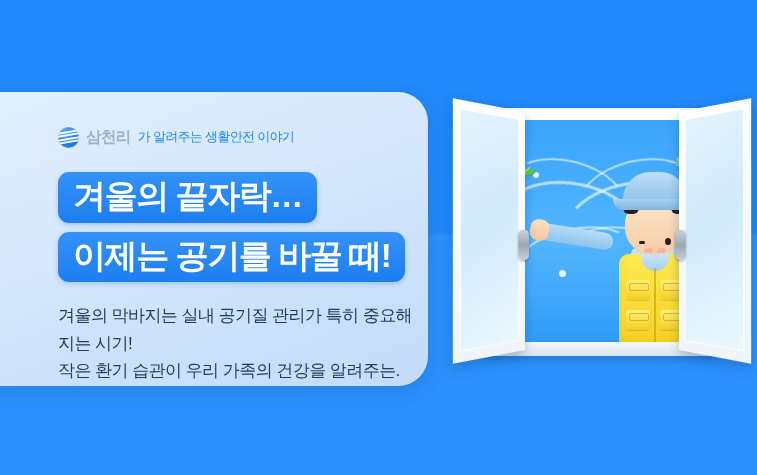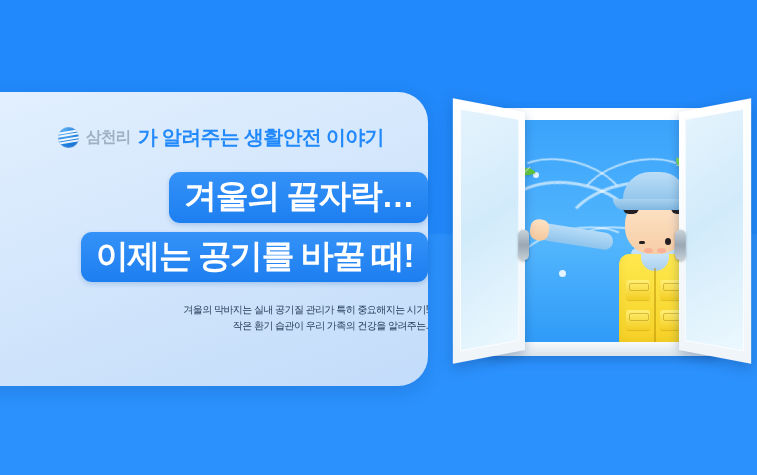--- a/index.html
+++ b/index.html
@@ -21,21 +21,20 @@
     left:-40px; top:92px;
     width:468px; height:294px;
     background:linear-gradient(160deg,#e3f0ff 0%,#cfe4fb 60%,#c3dcfa 100%);
     border-radius:0 30px 30px 0;
     box-shadow:0 6px 18px rgba(10,60,130,.18);
   }
   #card-inner {
     position:absolute; left:40px; top:0;
     width:428px; height:294px;
     padding:34px 0 0 58px;
-    text-align:right;
   }
 
   
   .brand-row { display:flex; align-items:center; gap:7px; height:22px; }
   .logo-mark {
     width:21px; height:21px; flex:none;
     border-radius:50%;
     background:radial-gradient(circle at 32% 28%,#5fb3f5 0%,#1f7fe0 55%,#0f5fbd 100%);
     position:relative; overflow:hidden;
     box-shadow:inset 0 0 2px rgba(255,255,255,.6);
@@ -46,21 +45,21 @@
   }
   .logo-mark i:nth-child(1){ top:4px;  transform:rotate(-9deg); }
   .logo-mark i:nth-child(2){ top:7.5px;transform:rotate(-9deg); }
   .logo-mark i:nth-child(3){ top:11px; transform:rotate(-9deg); }
   .logo-mark i:nth-child(4){ top:14.5px;transform:rotate(-9deg); }
   .brand-name {
     font-size:15.5px; font-weight:bold; letter-spacing:-.6px;
     color:#9fb0c4;
   }
   .brand-tag {
-    font-size:20px; font-weight:bold; letter-spacing:-.7px;
+    font-size:13px; font-weight:normal; letter-spacing:-.7px;
     color:#2189fb;
   }
 
   
   .pill {
     display:inline-block;
     background:linear-gradient(180deg,#3492f8 0%,#1d7ef0 100%);
     color:#fff;
     font-size:33px; font-weight:bold; letter-spacing:-1.4px;
     border-radius:11px;
@@ -68,21 +67,21 @@
     line-height:1.08;
     white-space:nowrap;
     box-shadow:0 2px 5px rgba(20,80,170,.22);
   }
   #headline1 { margin-top:24px; }
   #headline2 { margin-top:9px; }
 
   
   #body-copy {
     margin-top:20px;
-    font-size:10px; line-height:1.62;
+    font-size:17px; line-height:1.62;
     letter-spacing:-.55px;
     color:#243b57; font-weight:500;
   }
 
   
   #scene { position:absolute; left:447px; top:108px; width:310px; height:252px; }
 
   
   .frame-outer {
     position:absolute; left:40px; top:0;

